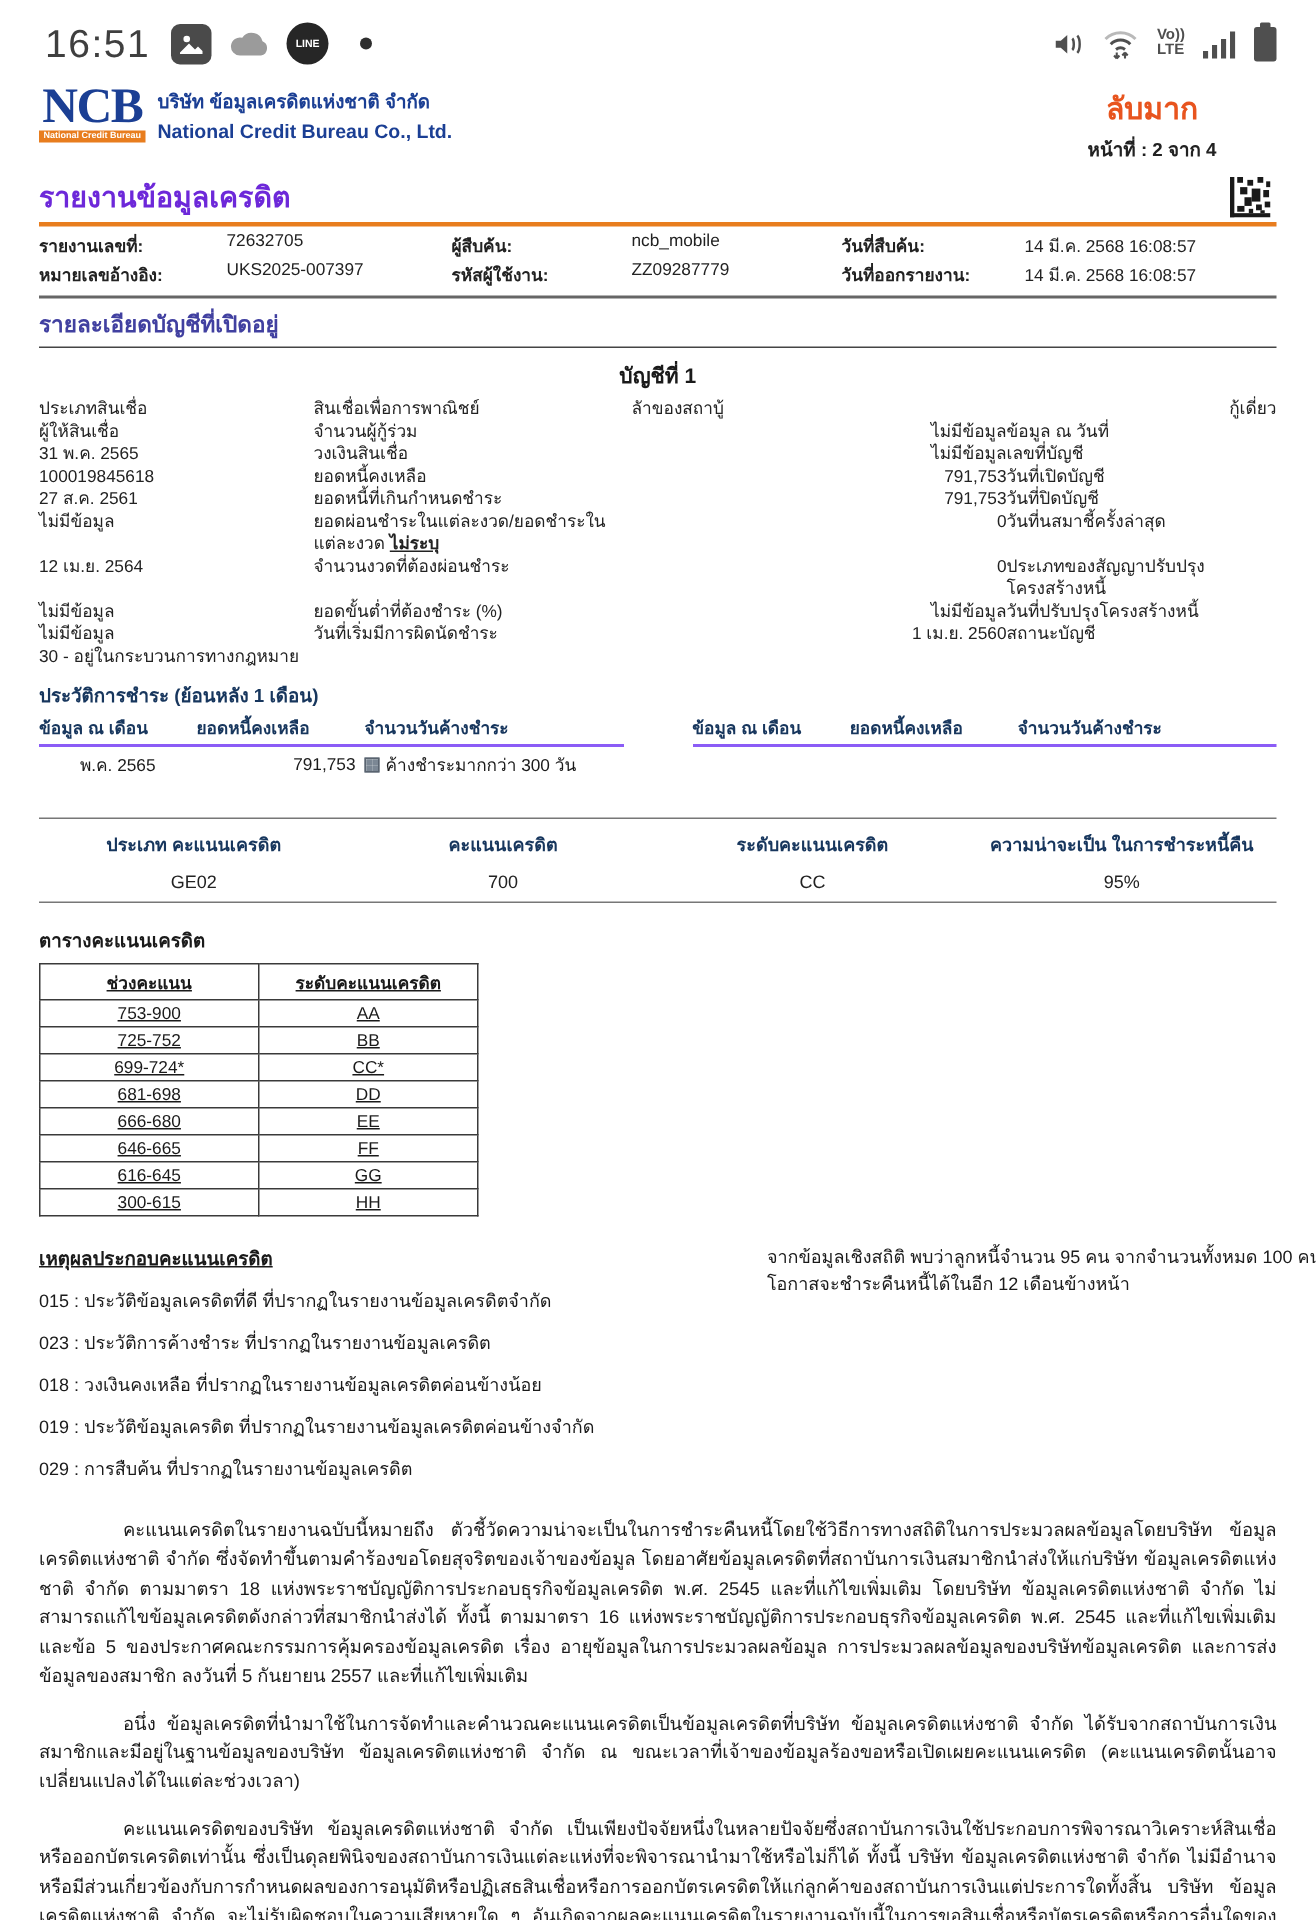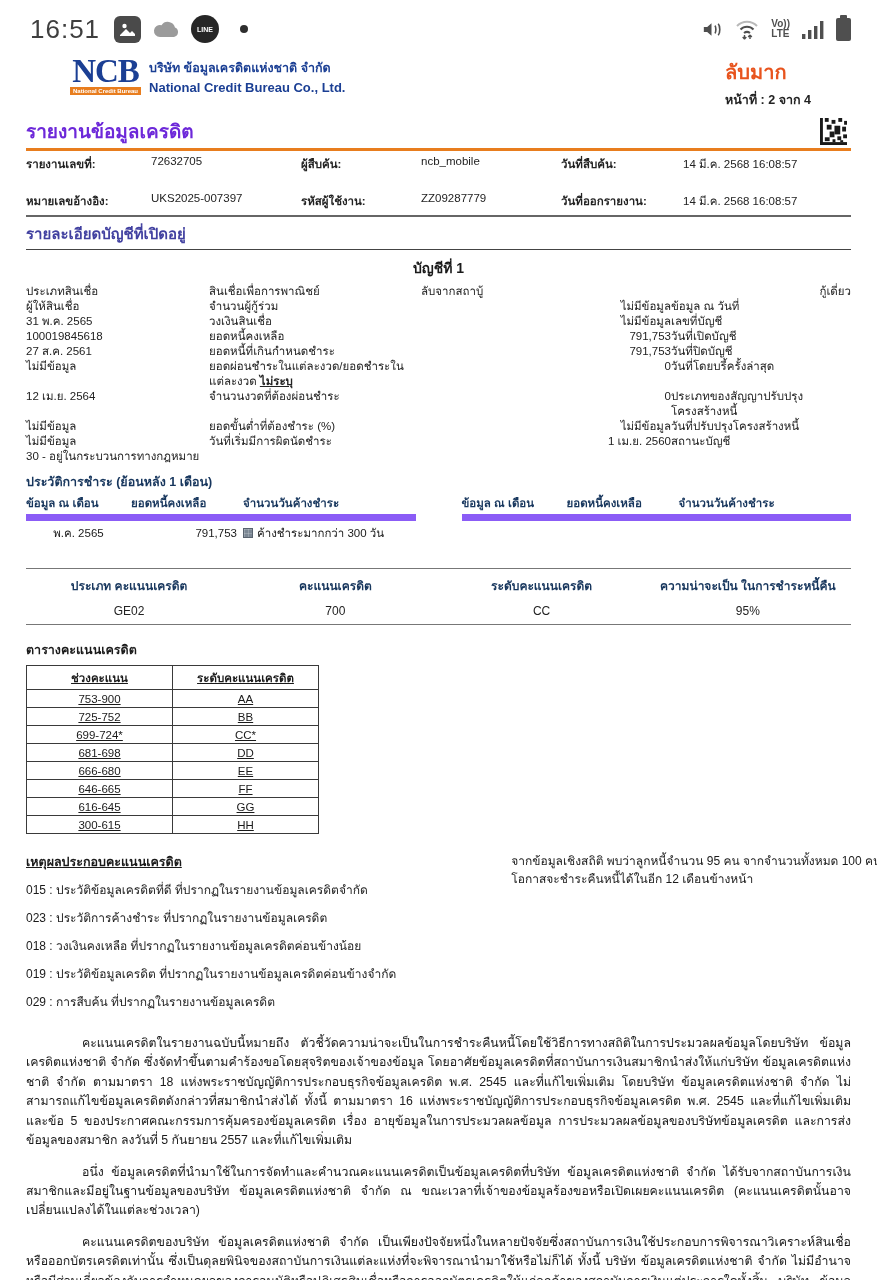--- a/index.html
+++ b/index.html
@@ -13,55 +13,55 @@
   .sb-right { margin-left:auto; display:flex; align-items:center; gap:11px; }
   .icon-photos { width:27px; height:27px; background:#4a4a4a; border-radius:6px; display:flex; align-items:center; justify-content:center; }
   .icon-line { width:28px; height:28px; background:#262626; border-radius:50%; color:#fff; font-size:7px; font-weight:bold; display:flex; align-items:center; justify-content:center; }
   .icon-dot { width:8px; height:8px; background:#2e2e2e; border-radius:50%; margin-left:10px; }
   .volte { font-size:10px; font-weight:bold; color:#4f4f4f; line-height:10px; text-align:left; }
   .batt { width:15px; height:23px; background:#4f4f4f; border-radius:2px; position:relative; }
   .batt:before { content:""; position:absolute; top:-3px; left:4px; width:7px; height:3px; background:#4f4f4f; border-radius:1px 1px 0 0; }
 
   
   .doc { padding:0 26px; }
-  .hdr { display:flex; align-items:flex-start; margin-top:4px;margin-left:44px; }
+  .hdr { display:flex; align-items:flex-start; margin-top:4px; }
   .logo-block { display:flex; gap:8px; align-items:flex-start; }
   .ncb-mark { display:flex; flex-direction:column; align-items:center; }
   .ncb-word { font-size:33px; font-weight:bold; color:#1b3f94; letter-spacing:-1px; line-height:30px; font-family:"Liberation Serif", serif; }
   .ncb-band { margin-top:1px; background:#e87d1e; color:#fff; font-size:6px; font-weight:bold; padding:1px 3px; white-space:nowrap; }
   .co-names { padding-top:2px; }
   .co-th { font-size:12.5px; font-weight:bold; color:#1b3f94; }
   .co-en { font-size:13px; font-weight:bold; color:#1b3f94; margin-top:2px;text-align:right; }
-  .hdr-right { margin-left:auto; padding-right:40px; }
+  .hdr-right { margin-left:auto; text-align:center; padding-right:40px; }
   .confidential { font-size:20px; font-weight:bold; color:#e8541e; }
   .page-no { font-size:12.5px; font-weight:bold; color:#222; margin-top:2px; }
 
   .report-title { font-size:19px; font-weight:bold; color:#6d28d9; margin-top:6px; }
   .orange-rule { height:3px; background:#e87d1e; margin-top:2px; }
   .barcode { position:absolute; right:30px; top:118px; }
 
   
-  .info-grid { display:grid; grid-template-columns:125px 150px 120px 140px 122px 1fr; font-size:11.5px; padding:4px 0 5px; border-bottom:2.5px solid #666; row-gap:19px; }
+  .info-grid { display:grid; grid-template-columns:125px 150px 120px 140px 122px 1fr; font-size:11.5px; padding:4px 0 5px; border-bottom:2.5px solid #666; row-gap:1px; }
   .ri-label { font-weight:bold; color:#222; }
   .ri-value { color:#222; }
 
   .section-hd { font-size:15px; font-weight:bold; color:#4140a0; padding:5px 0 3px; border-bottom:1.5px solid #444; }
 
   .acct-title { text-align:center; font-size:14px; font-weight:bold; margin:7px 0 5px; }
   .acct-grid { display:grid; grid-template-columns:183px 212px 250px 1fr; font-size:11.5px; line-height:15px; row-gap:0; }
   .al { color:#222; }
   .av { color:#222; }
   .right { text-align:right; }
   .note { font-weight:bold; text-decoration:underline; }
 
   
   .ph-title { font-size:12.5px; font-weight:bold; color:#17365d; margin-top:8px; }
   .ph-wrap { display:grid; grid-template-columns:1fr 1fr; column-gap:46px; margin-top:2px; }
   .ph-table { font-size:11.5px; }
-  .ph-head { display:grid; grid-template-columns:105px 112px 1fr; font-weight:bold; color:#17365d; padding-bottom:2px; border-bottom:7px solid #8b5cf6; }
+  .ph-head { display:grid; grid-template-columns:105px 112px 1fr; font-weight:bold; color:#17365d; padding-bottom:2px; border-bottom:2px solid #8b5cf6; }
   .ph-row { display:grid; grid-template-columns:105px 112px 1fr; padding-top:3px; align-items:center; }
   .ph-c1 { text-align:center; }
   .ph-c2 { text-align:right; padding-right:6px; }
   .ph-c3 { display:flex; align-items:center; gap:4px; }
   .status-box { width:10px; height:10px; background:#7b8794; border:1px solid #59636f; display:inline-block;
                 background-image:linear-gradient(#fff3 1px, transparent 1px), linear-gradient(90deg,#fff3 1px, transparent 1px);
                 background-size:4px 4px; }
 
   
   .score-sum { margin-top:26px; border-top:1.5px solid #777; border-bottom:1.5px solid #777; padding:7px 0 6px; }
@@ -207,21 +207,21 @@
         <span class="ri-value">14 มี.ค. 2568 16:08:57</span>
       </div>
 
     <div class="section-hd">รายละเอียดบัญชีที่เปิดอยู่</div>
 
     <div class="acct-title">บัญชีที่ 1</div>
     <div class="acct-grid">
 
         <span class="al">ประเภทสินเชื่อ</span>
         <span class="av">สินเชื่อเพื่อการพาณิชย์</span>
-        <span class="al"><span>ลับจากสถาบู้</span> <span class="note"></span></span>
+        <span class="al"><span>ลัาของสถาบู้</span> <span class="note"></span></span>
         <span class="av right">กู้เดี่ยว</span>
 
         <span class="al">ผู้ให้สินเชื่อ</span>
         <span class="al"><span>จำนวนผู้กู้ร่วม</span> <span class="note"></span></span>
         <span class="av right">ไม่มีข้อมูล</span>
 
         <span class="al">ข้อมูล ณ วันที่</span>
         <span class="av">31 พ.ค. 2565</span>
         <span class="al"><span>วงเงินสินเชื่อ</span> <span class="note"></span></span>
         <span class="av right">ไม่มีข้อมูล</span>
@@ -234,21 +234,21 @@
         <span class="al">วันที่เปิดบัญชี</span>
         <span class="av">27 ส.ค. 2561</span>
         <span class="al"><span>ยอดหนี้ที่เกินกำหนดชำระ</span> <span class="note"></span></span>
         <span class="av right">791,753</span>
 
         <span class="al">วันที่ปิดบัญชี</span>
         <span class="av">ไม่มีข้อมูล</span>
         <span class="al"><span>ยอดผ่อนชำระในแต่ละงวด/ยอดชำระในแต่ละงวด</span> <span class="note">ไม่ระบุ</span></span>
         <span class="av right">0</span>
 
-        <span class="al">วันที่โดยบรี้ครั้งล่าสุด</span>
+        <span class="al">วันที่นสมาชี้ครั้งล่าสุด</span>
         <span class="av">12 เม.ย. 2564</span>
         <span class="al"><span>จำนวนงวดที่ต้องผ่อนชำระ</span> <span class="note"></span></span>
         <span class="av right">0</span>
 
         <span class="al">ประเภทของสัญญาปรับปรุงโครงสร้างหนี้</span>
         <span class="av">ไม่มีข้อมูล</span>
         <span class="al"><span>ยอดขั้นต่ำที่ต้องชำระ (%)</span> <span class="note"></span></span>
         <span class="av right">ไม่มีข้อมูล</span>
 
         <span class="al">วันที่ปรับปรุงโครงสร้างหนี้</span>

